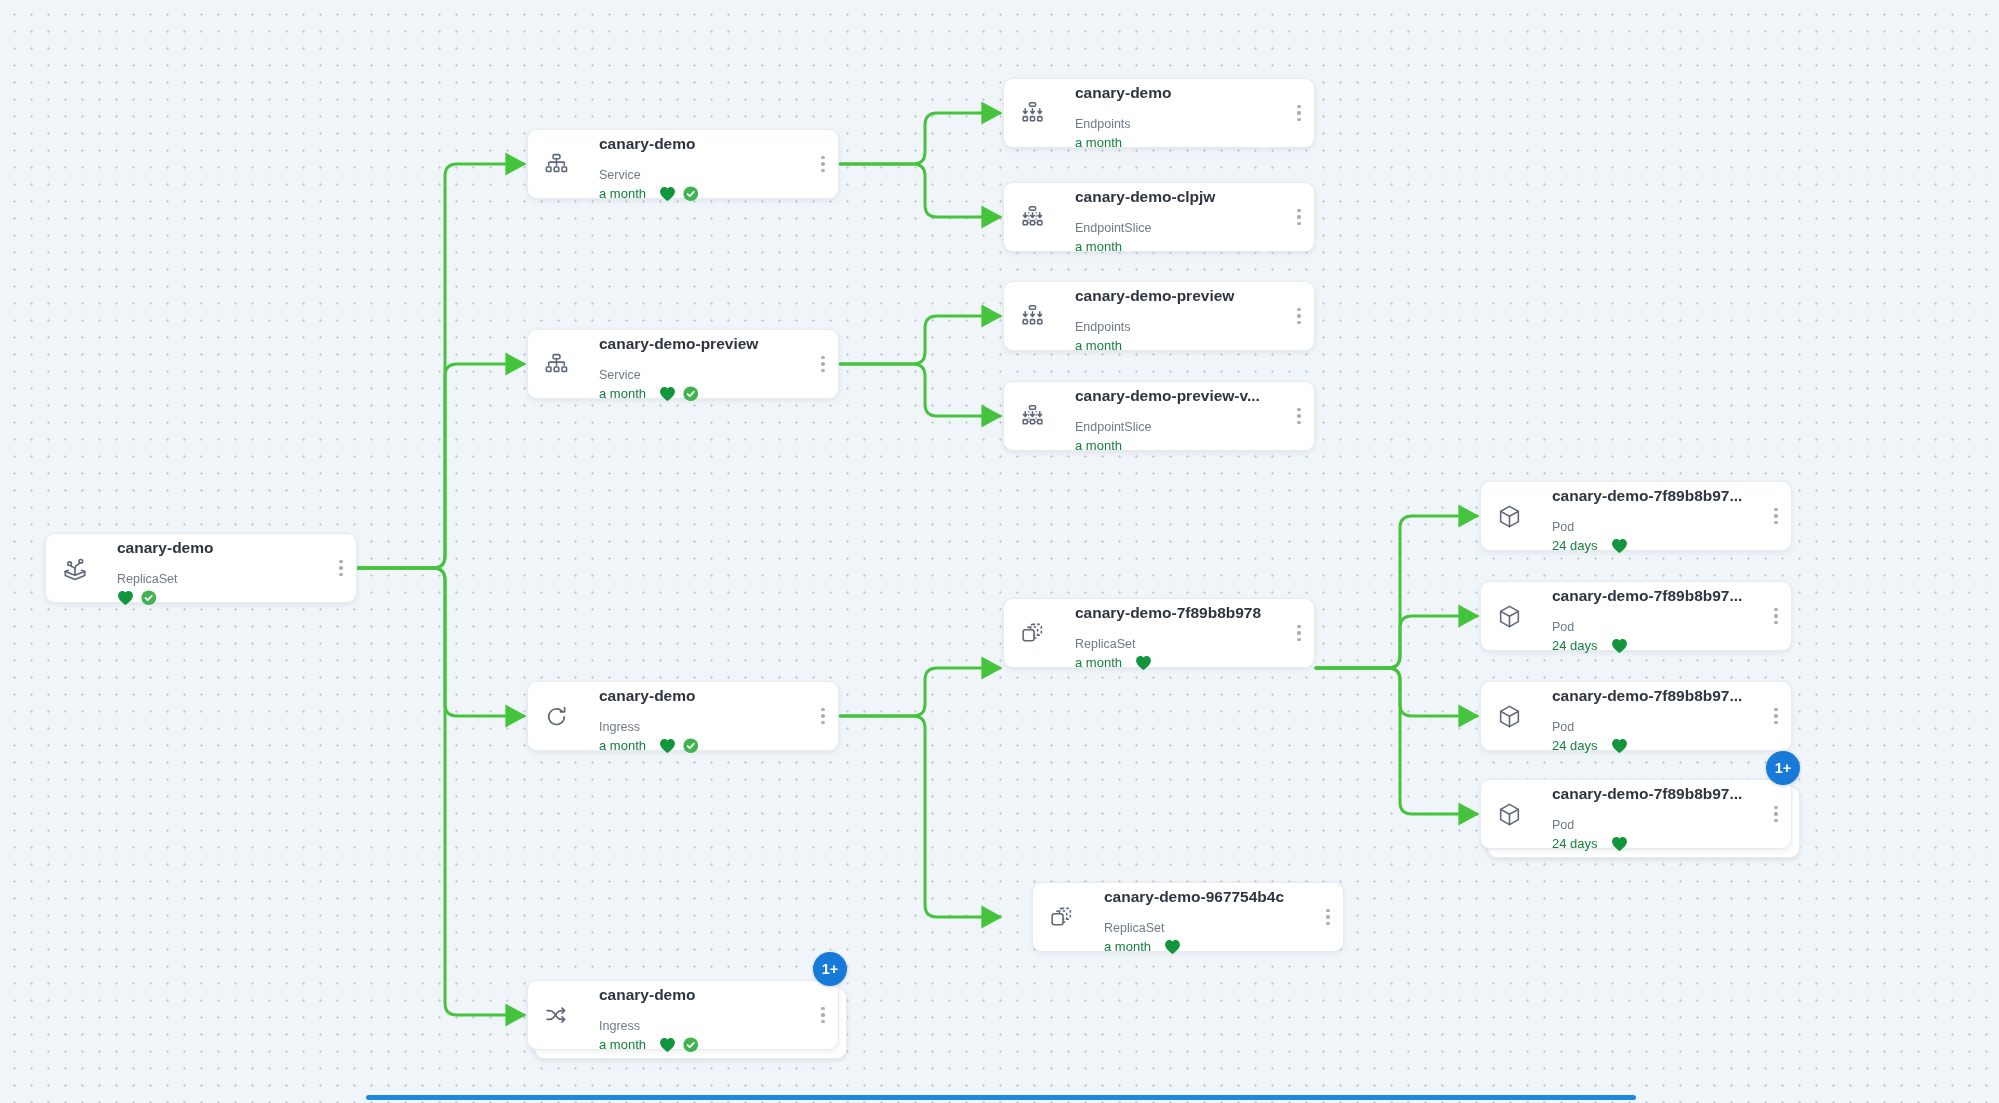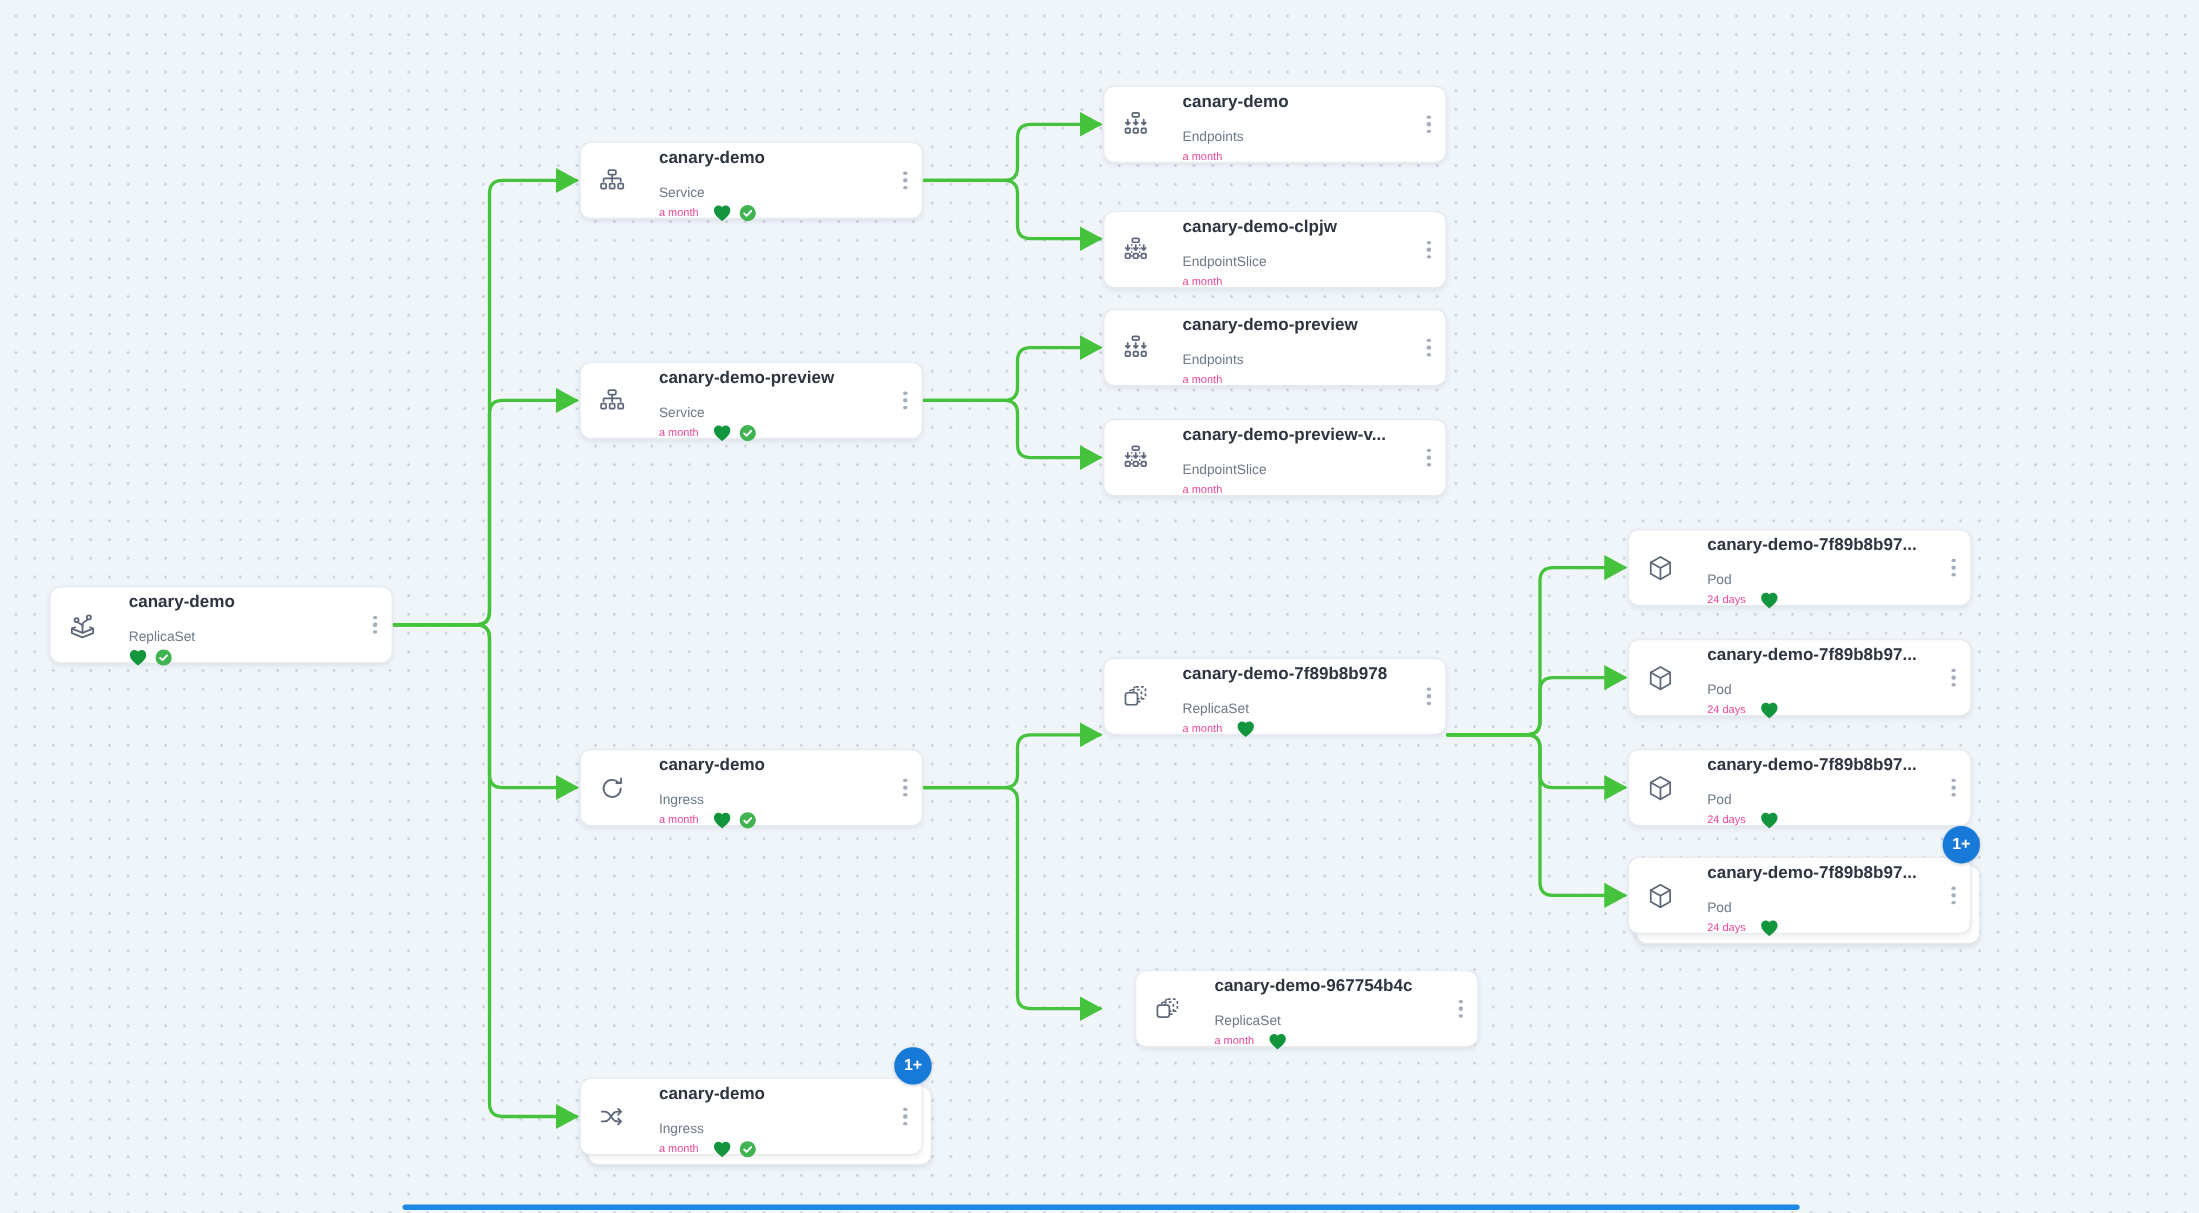--- a/index.html
+++ b/index.html
@@ -22,21 +22,21 @@
   }
   .card{
     position:absolute;inset:0;background:#fff;border:1px solid #e7eaee;border-radius:10px;
     box-shadow:0 2px 5px rgba(40,48,60,.08);display:flex;align-items:center;
   }
   .icon-col{width:57px;flex:none;display:flex;align-items:center;justify-content:center;}
   .divider{width:1px;background:#e6e9ed;margin:11px 0;flex:none;}
   .text-col{flex:1;min-width:0;padding:8px 0 0 13px;}
   .title{font-size:15.5px;font-weight:600;color:#2e3540;line-height:19px;white-space:nowrap;overflow:hidden;}
   .kind{font-size:12.5px;color:#6f7a88;line-height:16px;margin-top:14px;white-space:nowrap;}
-  .meta{display:flex;align-items:center;font-size:10px;color:#ec4899;line-height:16px;margin-top:3px;}
+  .meta{display:flex;align-items:center;font-size:13px;color:#15803d;line-height:16px;margin-top:3px;}
   .meta .age{margin-right:13px;}
   .hicons{display:flex;align-items:center;gap:7px;}
   .hicons svg{display:block;}
   .kebab{
     width:30px;flex:none;display:flex;flex-direction:column;gap:3.5px;
     align-items:center;justify-content:center;cursor:pointer;
   }
   .kebab i{width:3.3px;height:3.3px;border-radius:50%;background:#a6aebc;}
   .badge{
     position:absolute;top:-28px;left:286px;width:34px;height:34px;border-radius:50%;
@@ -169,21 +169,21 @@
         </span>
       </div>
     </div>
     <div class="kebab">
             <i></i>
             <i></i>
             <i></i>
           </div>
   </div>
       </div>
-      <div class="node" style="left: 1003px; top: 192px;">
+      <div class="node" style="left: 1003px; top: 182px;">
         <div class="card">
     <div class="icon-col">
             <svg viewBox="0 0 26 26" width="27" height="27" fill="none" stroke="#5d6779" stroke-width="1.5" stroke-linecap="round" stroke-linejoin="round">
               <rect x="10" y="2.6" width="6" height="3.4" rx="1.2"></rect>
               <path d="M6 8.4v4.4M4.3 11l1.7 1.9L7.7 11"></path>
               <path d="M13 8.4v4.4M11.3 11l1.7 1.9 1.7-1.9"></path>
               <path d="M20 8.4v4.4M18.3 11l1.7 1.9 1.7-1.9"></path>
               <path d="M9.5 8v12M16.5 8v12" stroke-width="1.2" stroke-dasharray="0.6 2.6"></path>
               <rect x="4" y="16" width="4" height="4" rx="0.8"></rect>
               <rect x="11" y="16" width="4" height="4" rx="0.8"></rect>

